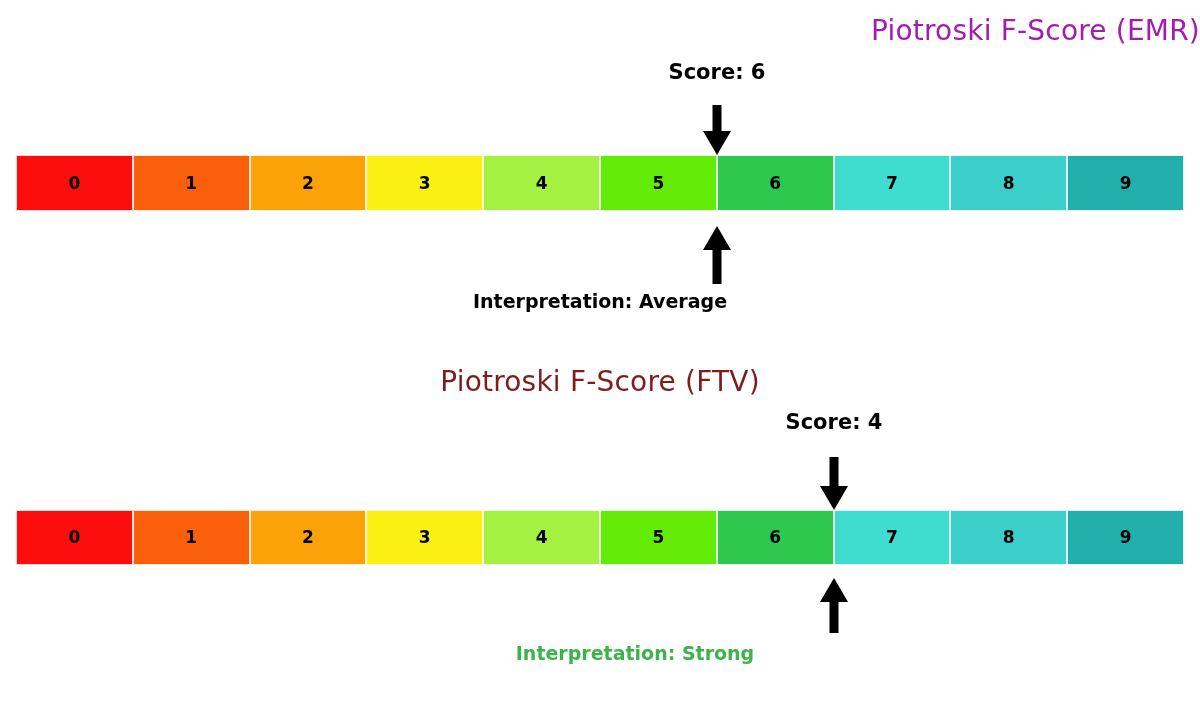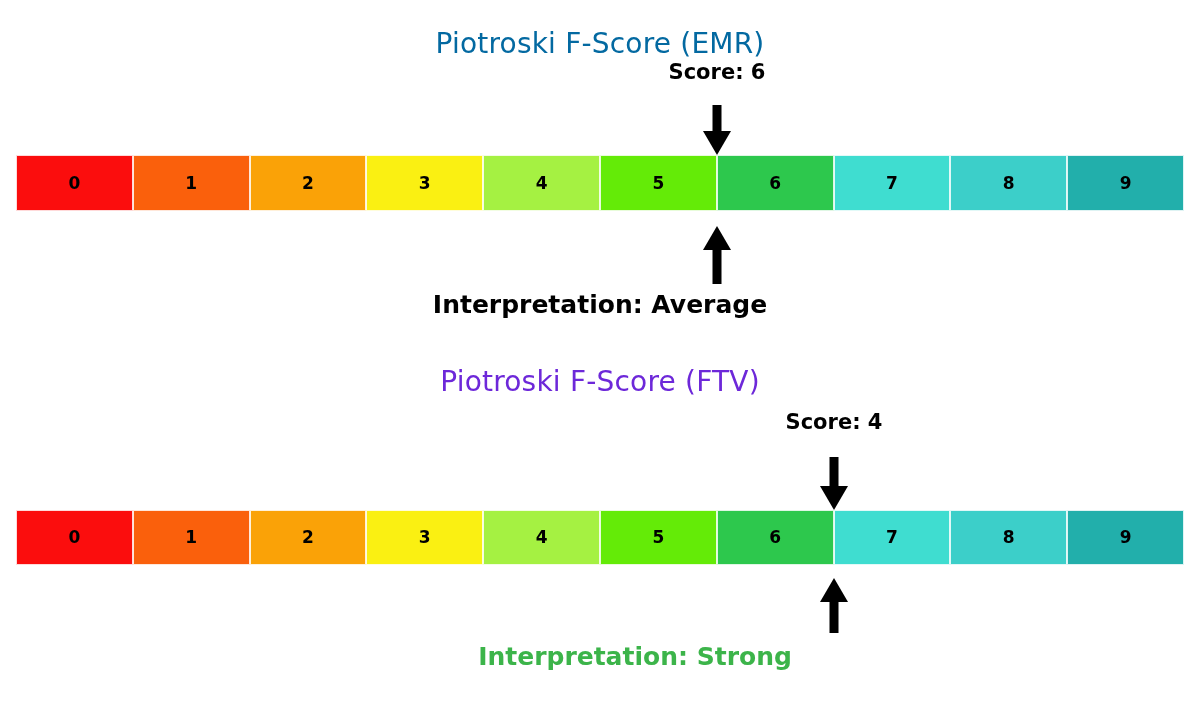--- a/index.html
+++ b/index.html
@@ -43,21 +43,21 @@
     transform: translateX(-50%);
     text-align: left;
   }
 
   
   .interp-label {
     position: absolute;
     left: 0;
     width: 1200px;
     text-align: center;
-    font-size: 25px;
+    font-size: 19px;
     font-weight: bold;
     white-space: nowrap;
   }
 
   
   .scale-bar {
     position: absolute;
     left: 16px;
     width: 1168px;
     display: flex;
@@ -106,21 +106,21 @@
   .arrow-down .shaft { top: 0; }
   .arrow-down .head  { border-top: 24px solid #000000; }
   .arrow-up .shaft   { bottom: 0; }
   .arrow-up .head    { top: 0; border-bottom: 24px solid #000000; }
 </style>
 </head>
 <body style="background: rgb(255, 255, 255);">
 
 <div class="panel" style="top:0;height:340px;">
 
-  <div class="chart-title" style="top: 27px; color: #0369a1;">Piotroski F-Score (EMR)</div>
+  <div class="chart-title" style="top: 14px; color: #a21caf; text-align: right;">Piotroski F-Score (EMR)</div>
 
   <div class="score-label" style="top:60px;left:717px;">Score: 6</div>
 
   <div class="arrow arrow-down" style="top:105px;left:717px;height:50px;">
     <span class="shaft" style="height:28px;"></span>
     <span class="head" style="top:26px;"></span>
   </div>
 
   <div class="scale-bar" style="top:155px;height:56px;">
       <div class="scale-cell" style="background: rgb(251, 13, 13);">
@@ -158,21 +158,21 @@
   <div class="arrow arrow-up" style="top:226px;left:717px;height:58px;">
     <span class="head"></span>
     <span class="shaft" style="height:36px;"></span>
   </div>
 
   <div class="interp-label" style="top:290px;color:#000000;">Interpretation: Average</div>
 </div>
 
 <div class="panel" style="top:351px;height:351px;">
 
-  <div class="chart-title" style="top: 14px; color: #6d28d9;">Piotroski F-Score (FTV)</div>
+  <div class="chart-title" style="top: 14px; color: #7f1d1d;">Piotroski F-Score (FTV)</div>
 
   <div class="score-label" style="top:59px;left:834px;">Score: 4</div>
 
   <div class="arrow arrow-down" style="top:106px;left:834px;height:53px;">
     <span class="shaft" style="height:31px;"></span>
     <span class="head" style="top:29px;"></span>
   </div>
 
   <div class="scale-bar" style="top:159px;height:55px;">
       <div class="scale-cell" style="background: rgb(251, 13, 13);">

